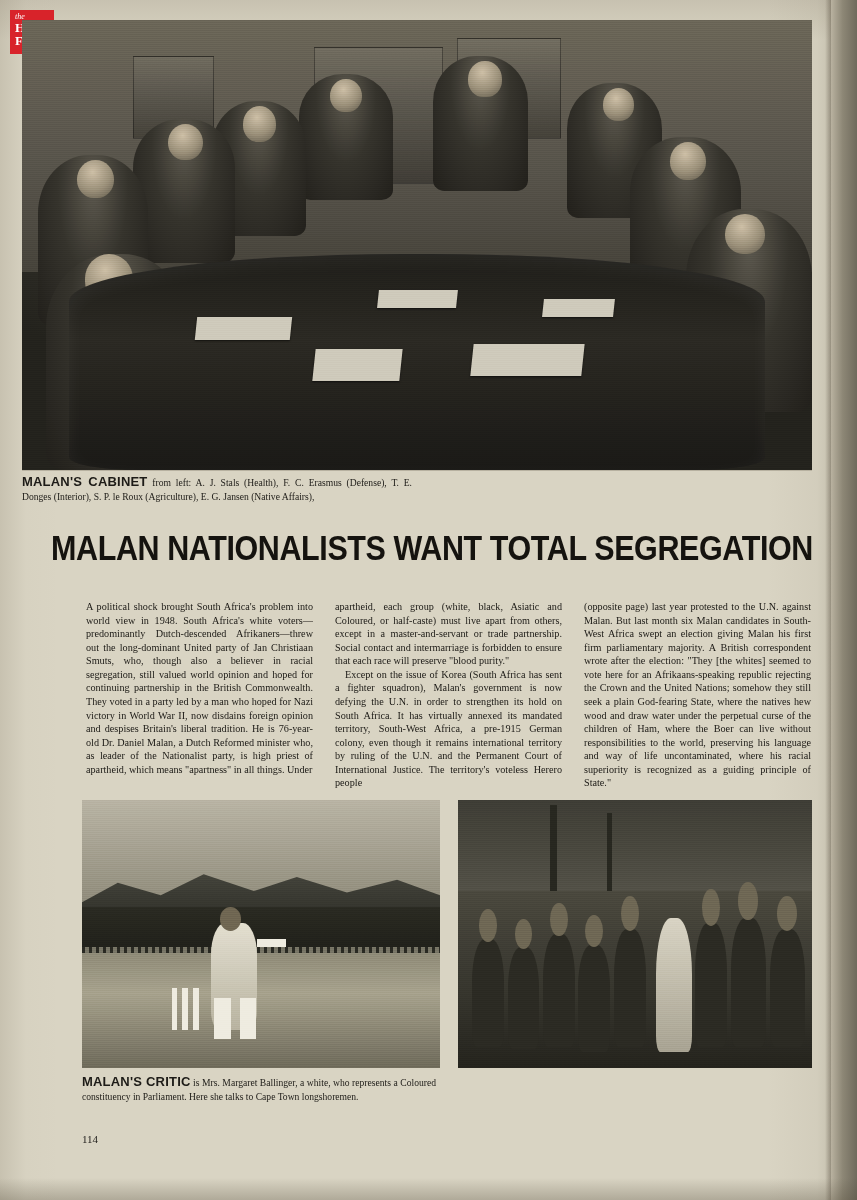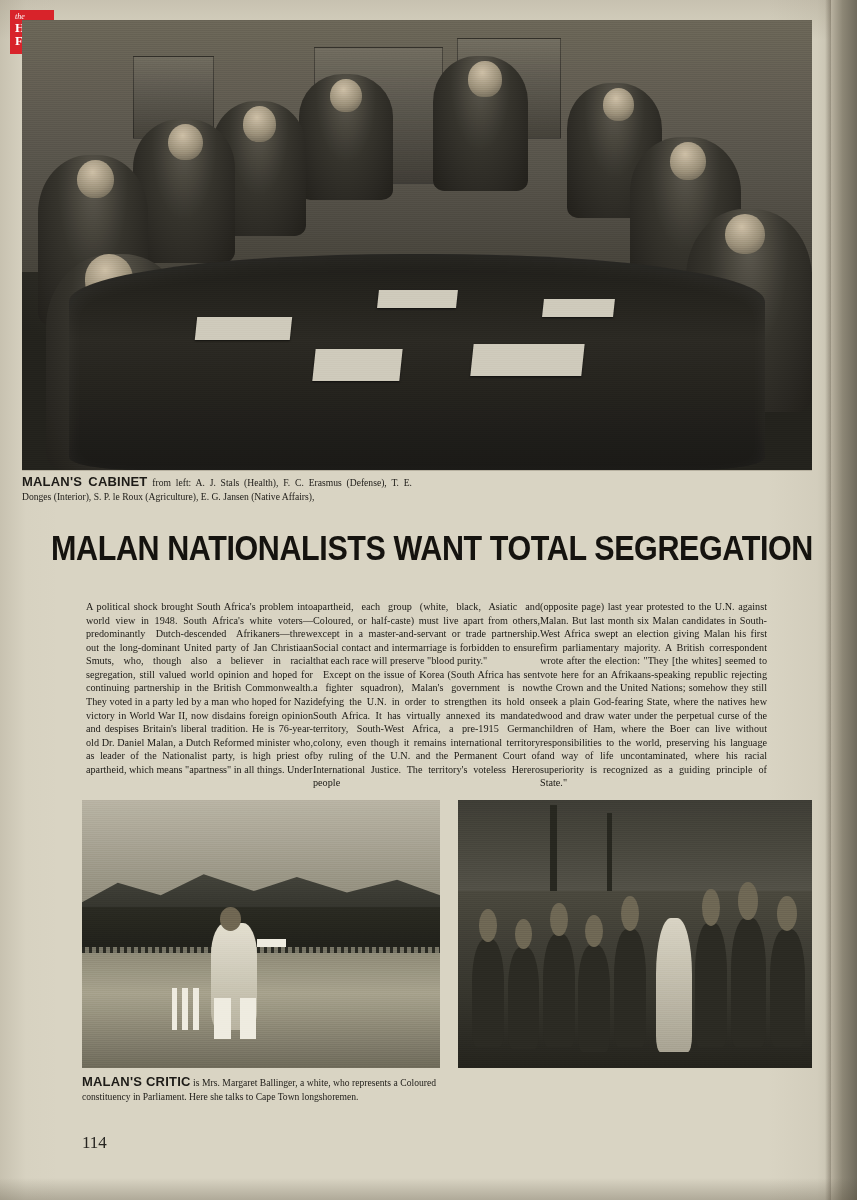--- a/index.html
+++ b/index.html
@@ -161,20 +161,21 @@
     transform-origin: center top;
     white-space: nowrap;
   }
 
   
   #body-cols {
     position: absolute;
     left: 86px; top: 600px;
     width: 726px;
     display: flex;
+    gap: 22px;
   }
   #body-cols .bcol {
     width: 227px;
     font-family: "Liberation Serif", serif;
     font-size: 10.2px;
     line-height: 1.33;
     color: #1b1915;
     text-align: justify;
   }
   #body-cols p { margin: 0 0 0 0; text-indent: 10px; }
@@ -236,21 +237,21 @@
     width: 730px;
     display: flex;
   }
   .bot-captions .bc-left { width: 358px; padding-right: 18px; box-sizing: border-box; }
   .bot-captions .bc-right { width: 354px; }
 
   #folio {
     position: absolute;
     left: 82px; top: 1133px;
     font-family: "Liberation Serif", serif;
-    font-size: 17px;
+    font-size: 11px;
     color: #262420;
   }
 </style>
 </head>
 <body>
 
 <div id="page">
 
   <div id="logo">
     <span class="l1">the</span>

